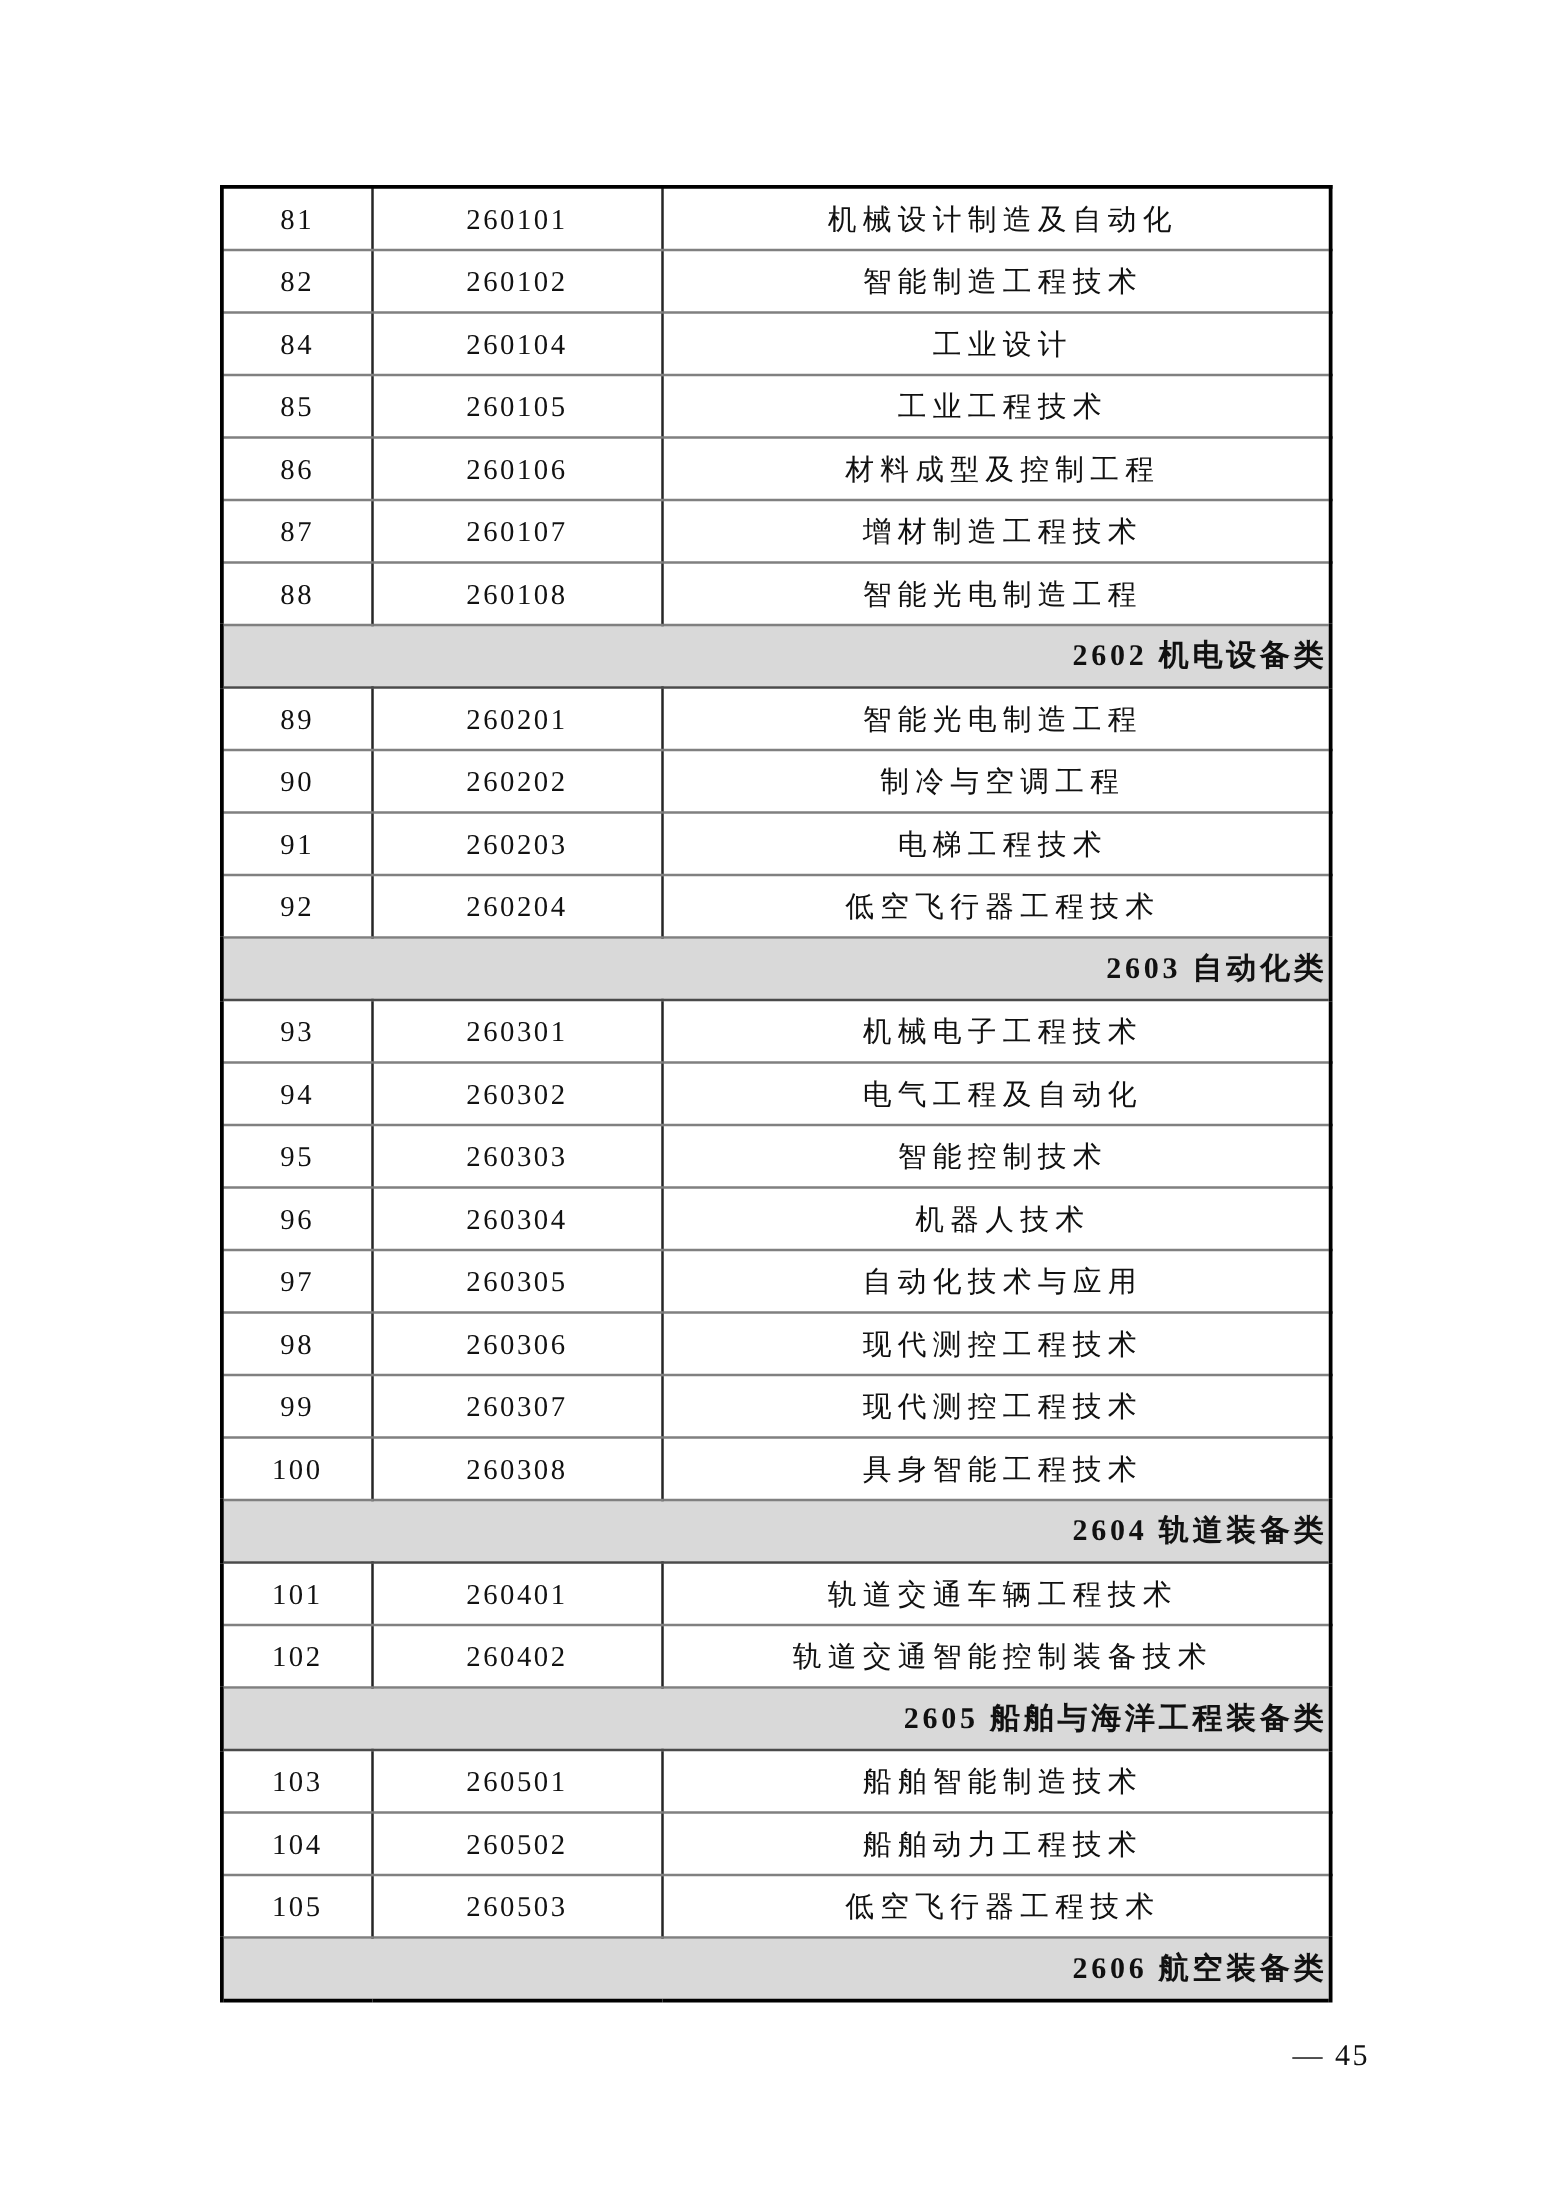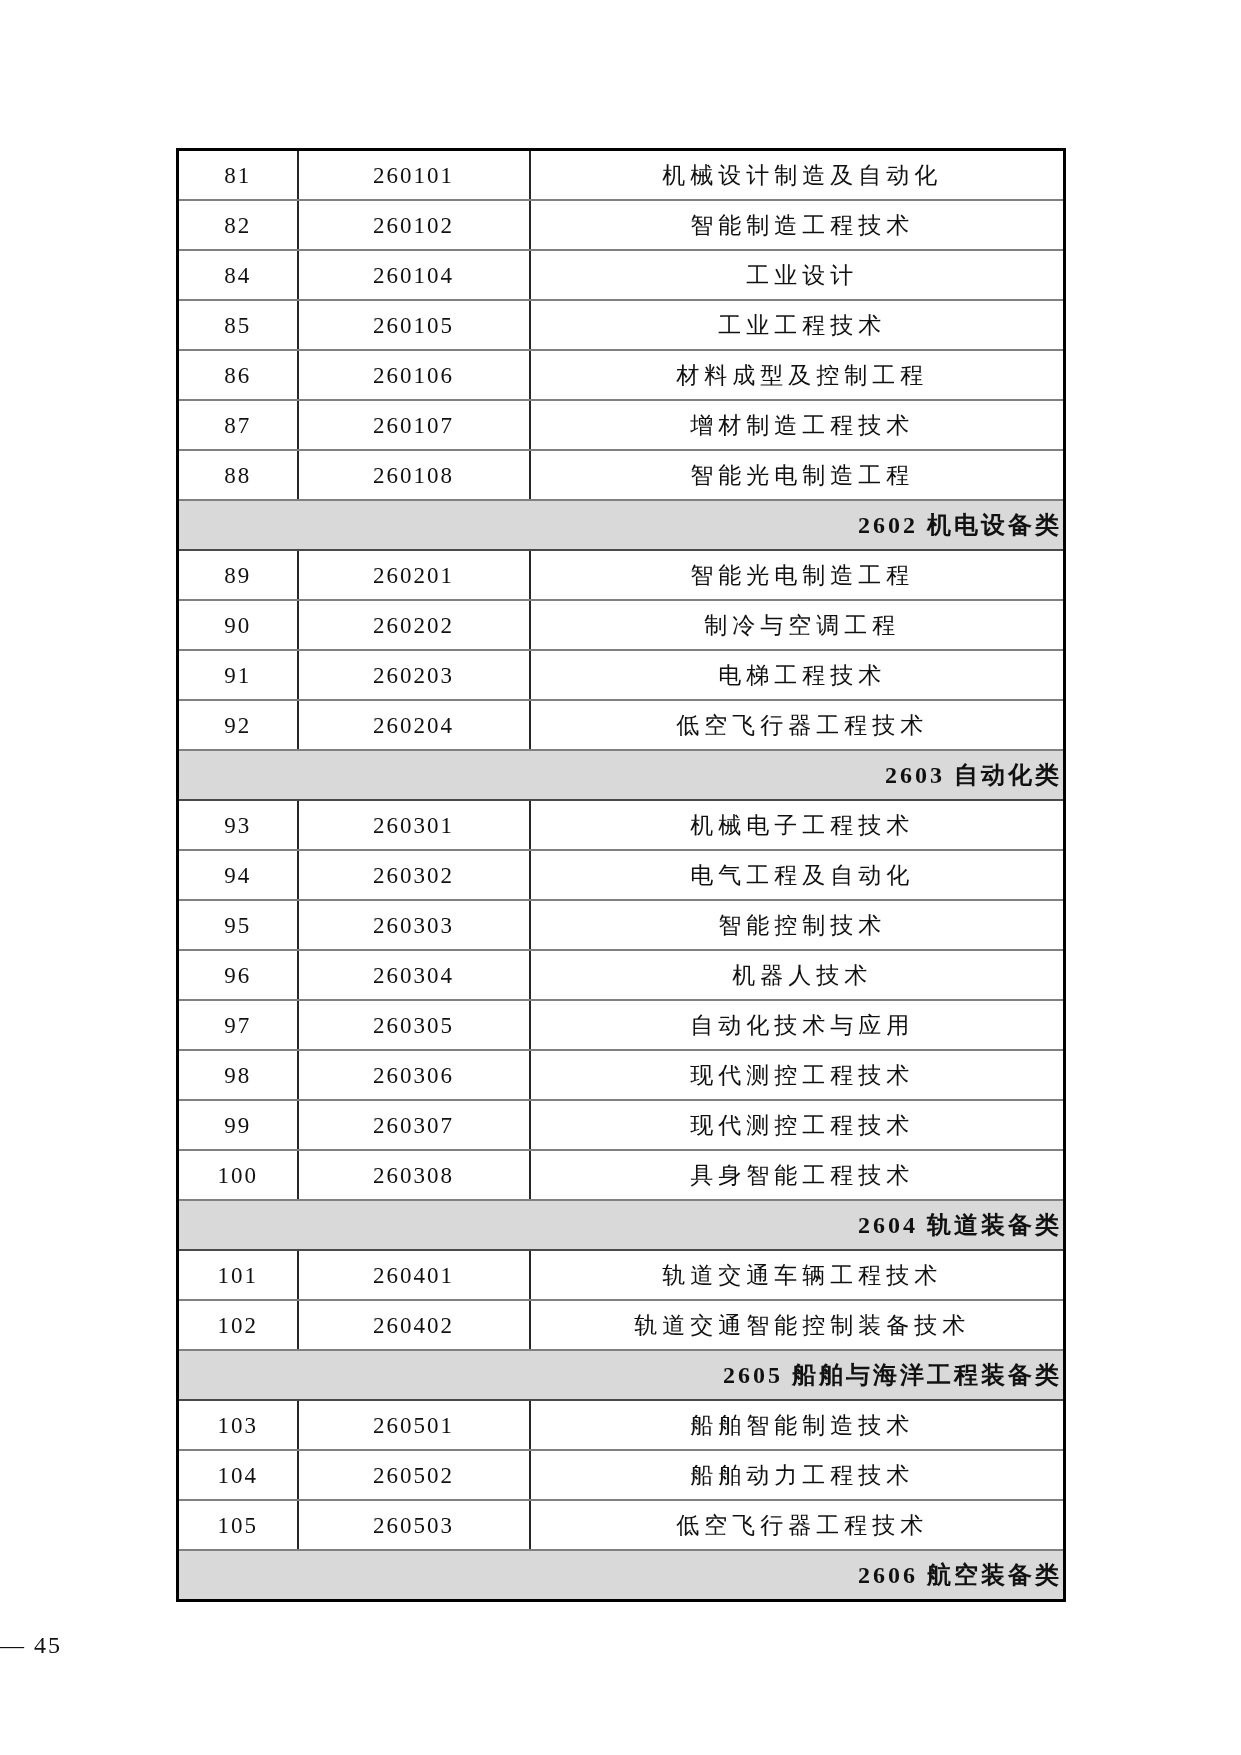--- a/index.html
+++ b/index.html
@@ -64,21 +64,21 @@
     border-top: 2px solid #4a4a4a;
     border-bottom: 2px solid #4a4a4a;
     border-left: 3px solid #000000;
     border-right: 3px solid #000000;
   }
   .page-footer {
     position: absolute;
     top: 1632px;
     left: 0;
     width: 1096px;
-    text-align: left;
+    text-align: right;
     font-size: 24px;
     letter-spacing: 2px;
     color: #111111;
   }
 </style>
 </head>
 <body>
 
 <div class="page">
   <table class="majors-table">

